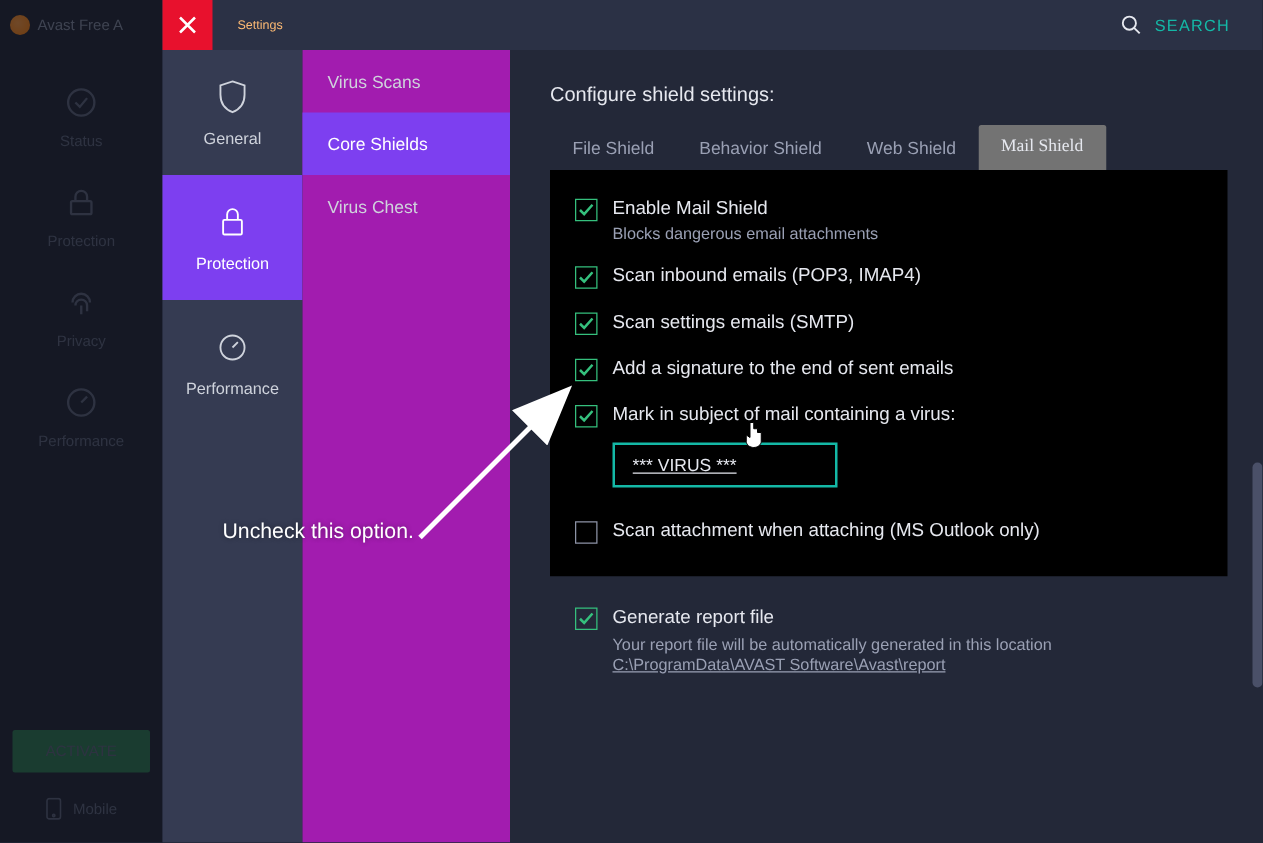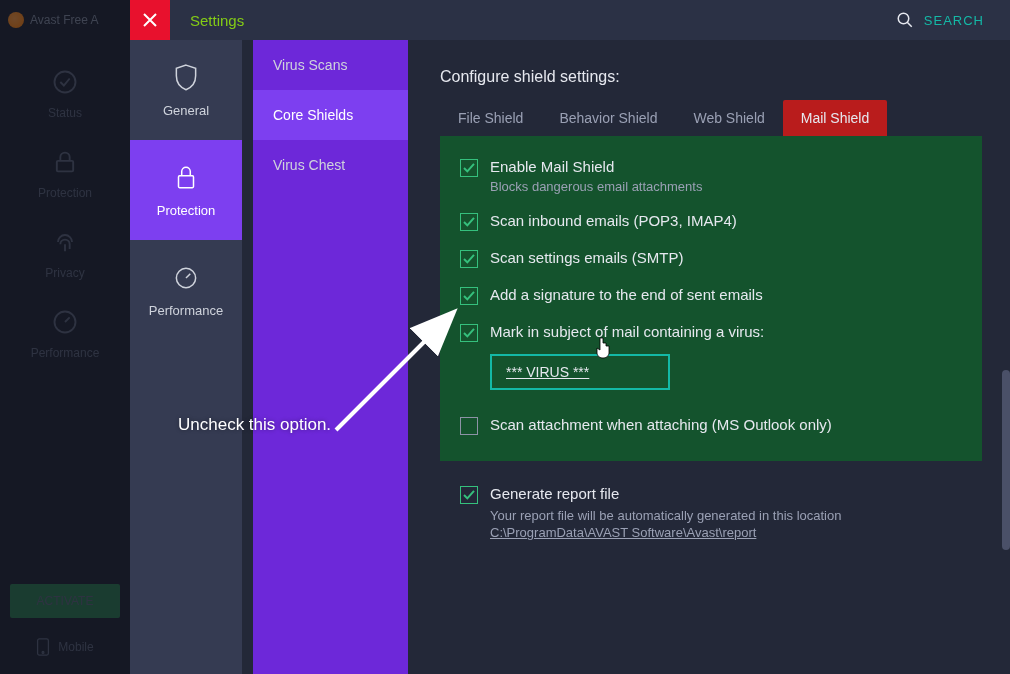--- a/index.html
+++ b/index.html
@@ -83,21 +83,21 @@
   }
   .close {
     width:40px; height:40px;
     background:#e8112d;
     display:flex; align-items:center; justify-content:center;
     color:#fff; font-size:16px;
     cursor:pointer;
   }
   .close svg { width:14px; height:14px; }
   .title {
-    margin-left:20px; color:#84cc16; font-size:15px;
+    margin-left:20px; color:#fdba74; font-size:10px;
   }
   .search {
     margin-left:auto; margin-right:26px;
     display:flex; align-items:center; gap:10px;
     color:#14b8a6; font-size:13px; letter-spacing:1px;
     cursor:pointer;
   }
   .search svg { width:18px; height:18px; stroke:#e6e8ef; }
 
   
@@ -117,22 +117,22 @@
   }
   .cat svg { width:26px; height:30px; stroke:#cfd3dc; fill:none; stroke-width:1.4; }
   .cat.active {
     background:#7d3ff0; color:#fff;
   }
   .cat.active svg { stroke:#fff; }
 
   
   .subcol {
     position:absolute;
-    left:253px; top:40px; width:166px; bottom:0;
-    background:#6d28d9;
+    left:242px; top:40px; width:166px; bottom:0;
+    background:#a21caf;
   }
   .subitem {
     height:50px;
     display:flex; align-items:center;
     padding-left:20px;
     color:#cfd3dc; font-size:14px;
     cursor:pointer;
   }
   .subitem.active { background:#7d3ff0; color:#fff; }
 
@@ -151,26 +151,26 @@
     margin-top:14px;
     display:flex; gap:0;
   }
   .tab {
     padding:10px 18px;
     font-size:14px;
     color:#9aa0b4;
     cursor:pointer;
   }
   .tab.active {
-    background:#b91c1c;
+    background:#737373;
     color:#e6e8ef;
-    border-top-left-radius:2px; border-top-right-radius:2px;
+    border-top-left-radius:2px; border-top-right-radius:2px;font-family:Liberation Serif, serif;
   }
   .panel {
-    background:#14532d;
+    background:#000000;
     padding:18px 32px 26px 20px;
   }
   .row {
     display:flex; align-items:flex-start; gap:12px;
     margin-top:18px;
   }
   .row:first-child { margin-top:4px; }
   .cb {
     width:18px; height:18px;
     border:1px solid #8d93a6;

